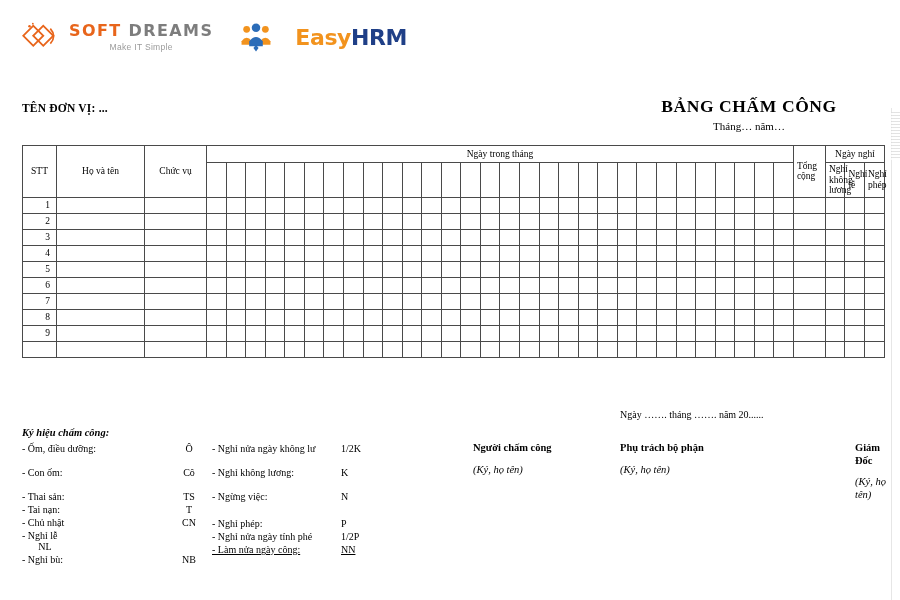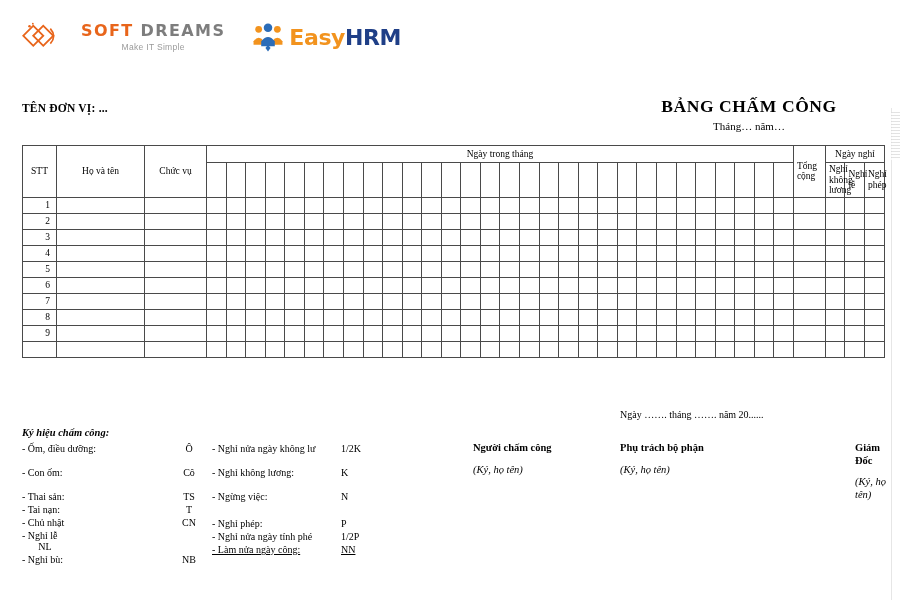--- a/index.html
+++ b/index.html
@@ -11,35 +11,35 @@
     color:#000;
     position:relative;
     overflow:hidden;
   }
 
   
   .logo-bar {
     position:absolute; left:22px; top:20px;
     display:flex; align-items:center; gap:26px;
   }
-  .sd-logo { display:flex; align-items:center; gap:19px; }
+  .sd-logo { display:flex; align-items:center; gap:7px; }
   .sd-mark { width:40px; height:34px; }
   .sd-text { display:flex; flex-direction:column; line-height:1; }
   .sd-name {
     font-family:"DejaVu Sans", sans-serif;
     font-size:16px; font-weight:bold; letter-spacing:1.4px;
     color:#E8651B;
   }
   .sd-name .grey { color:#7d7d7d; }
   .sd-tag {
     font-family:"Liberation Sans", sans-serif;
     font-size:8.5px; color:#9a9a9a; letter-spacing:.3px;
     margin-top:4px; text-align:center;
   }
-  .hrm-logo { display:flex; align-items:center; gap:4px; }
+  .hrm-logo { display:flex; align-items:center; gap:22px; }
   .hrm-mark { width:34px; height:30px; }
   .hrm-text {
     font-family:"DejaVu Sans", sans-serif;
     font-size:22px; font-weight:bold; letter-spacing:-.4px;
   }
   .hrm-text .easy { color:#F2931E; }
   .hrm-text .hrm  { color:#1F3F87; }
 
   
   .unit-name {

